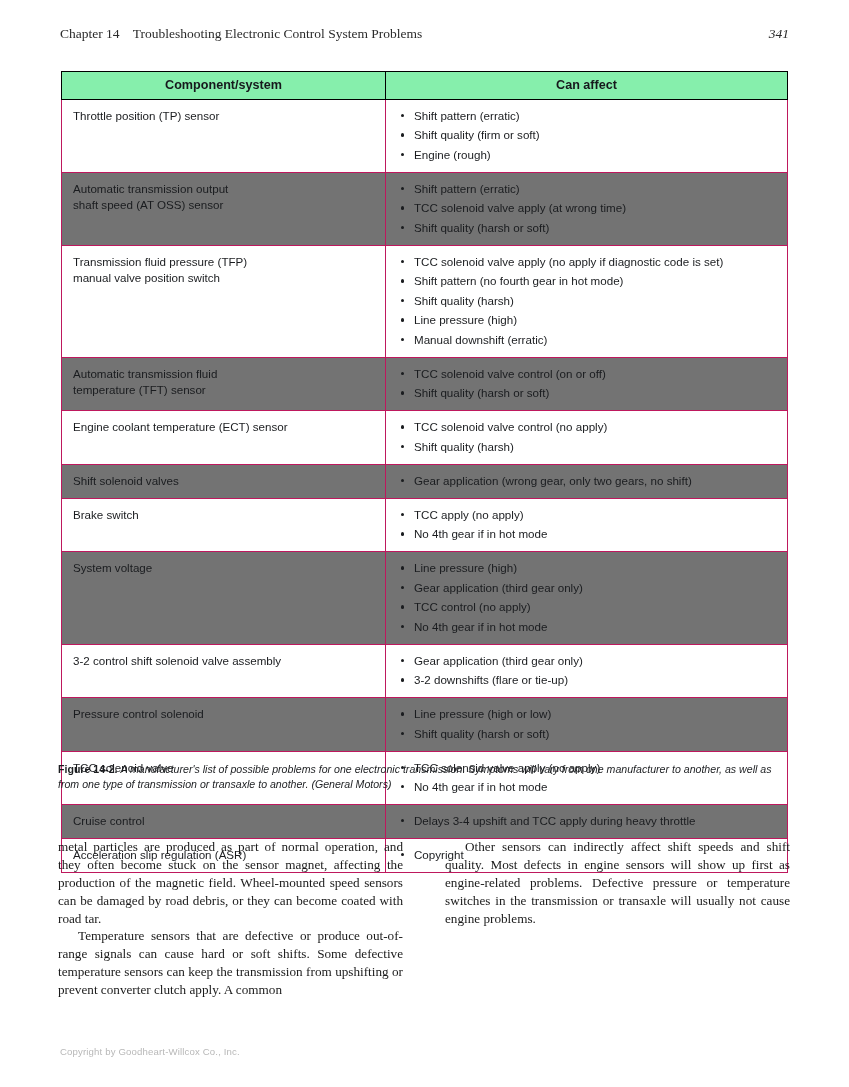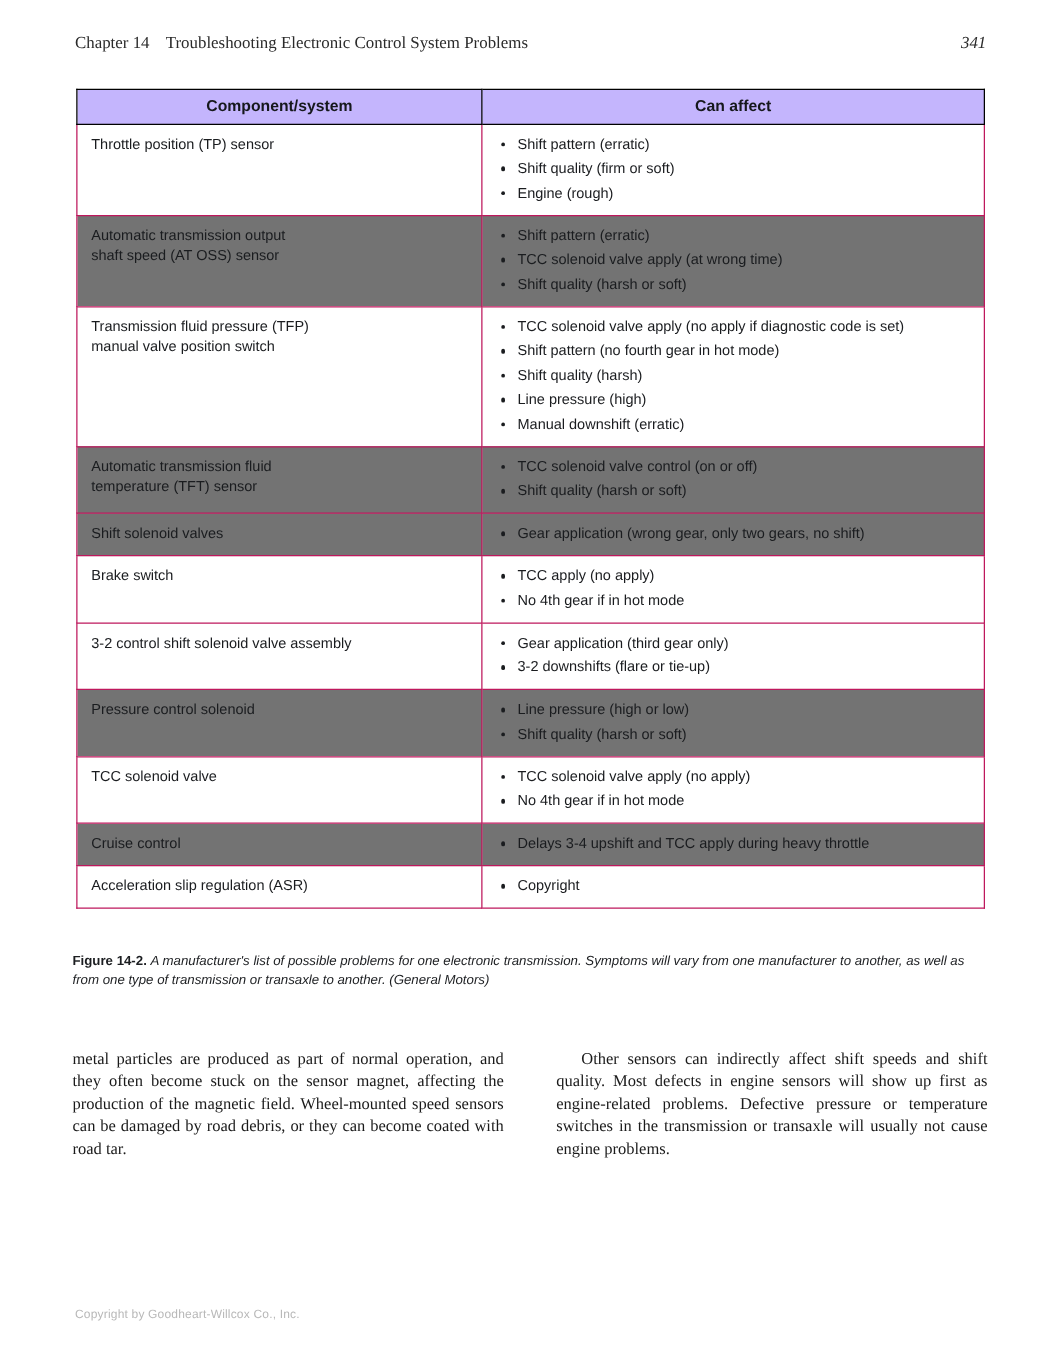--- a/index.html
+++ b/index.html
@@ -63,21 +63,21 @@
     background: #0d72b9;
     color: #ffffff;
     font-size: 14.5px;
     font-weight: bold;
     text-align: center;
     padding: 7px 4px 8px 4px;
     border: 1px solid #000000;
     letter-spacing: 0.1px;
   }
   .tbl-subhead td {
-    background: #c4b5fd;
+    background: #86efac;
     color: #16181c;
     font-size: 12.6px;
     font-weight: bold;
     text-align: center;
     padding: 6px 4px 7px 4px;
     border: 1px solid #000000;
   }
 
   .figure-table tbody tr td {
     border: 1px solid #be185d;
@@ -246,37 +246,61 @@
             <span class="comp-line">Automatic transmission fluid</span>
             <span class="comp-line">temperature (TFT) sensor</span>
           </td>
           <td class="affect-cell">
             <ul class="affects">
               <li>TCC solenoid valve control (on or off)</li>
               <li>Shift quality (harsh or soft)</li>
             </ul>
           </td>
         </tr>
+        <tr class="plain">
+          <td class="comp-cell">
+            <span class="comp-line">Engine coolant temperature (ECT) sensor</span>
+          </td>
+          <td class="affect-cell">
+            <ul class="affects">
+              <li>TCC solenoid valve control (no apply)</li>
+              <li>Shift quality (harsh)</li>
+            </ul>
+          </td>
+        </tr>
         <tr class="alt">
           <td class="comp-cell">
             <span class="comp-line">Shift solenoid valves</span>
           </td>
           <td class="affect-cell">
             <ul class="affects">
               <li>Gear application (wrong gear, only two gears, no shift)</li>
             </ul>
           </td>
         </tr>
         <tr class="plain">
           <td class="comp-cell">
             <span class="comp-line">Brake switch</span>
           </td>
           <td class="affect-cell">
             <ul class="affects">
               <li>TCC apply (no apply)</li>
+              <li>No 4th gear if in hot mode</li>
+            </ul>
+          </td>
+        </tr>
+        <tr class="alt">
+          <td class="comp-cell">
+            <span class="comp-line">System voltage</span>
+          </td>
+          <td class="affect-cell">
+            <ul class="affects">
+              <li>Line pressure (high)</li>
+              <li>Gear application (third gear only)</li>
+              <li>TCC control (no apply)</li>
               <li>No 4th gear if in hot mode</li>
             </ul>
           </td>
         </tr>
         <tr class="plain">
           <td class="comp-cell">
             <span class="comp-line">3-2 control shift solenoid valve assembly</span>
           </td>
           <td class="affect-cell">
             <ul class="affects">
@@ -331,20 +355,21 @@
   </table>
 
   <div class="caption">
     <span class="cap-label">Figure 14-2.</span>
     <span class="cap-text">A manufacturer's list of possible problems for one electronic transmission. Symptoms will vary from one manufacturer to another, as well as from one type of transmission or transaxle to another. (General Motors)</span>
   </div>
 
   <div class="body-cols">
     <div class="body-col">
       <p>metal particles are produced as part of normal operation, and they often become stuck on the sensor magnet, affecting the production of the magnetic field. Wheel-mounted speed sensors can be damaged by road debris, or they can become coated with road tar.</p>
+      <p class="indent">Temperature sensors that are defective or produce out-of-range signals can cause hard or soft shifts. Some defective temperature sensors can keep the transmission from upshifting or prevent converter clutch apply. A common</p>
     </div>
     <div class="body-col">
       <p class="indent">Other sensors can indirectly affect shift speeds and shift quality. Most defects in engine sensors will show up first as engine-related problems. Defective pressure or temperature switches in the transmission or transaxle will usually not cause engine problems.</p>
     </div>
   </div>
 
   <div class="footer-copyright">Copyright by Goodheart-Willcox Co., Inc.</div>
 
 </div>
 

